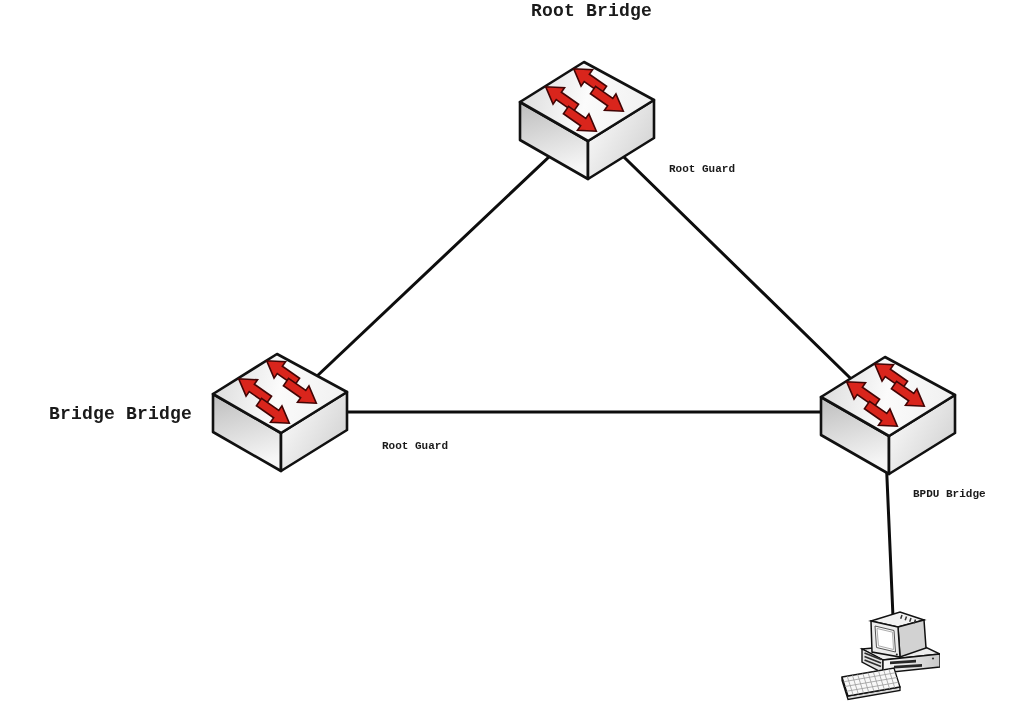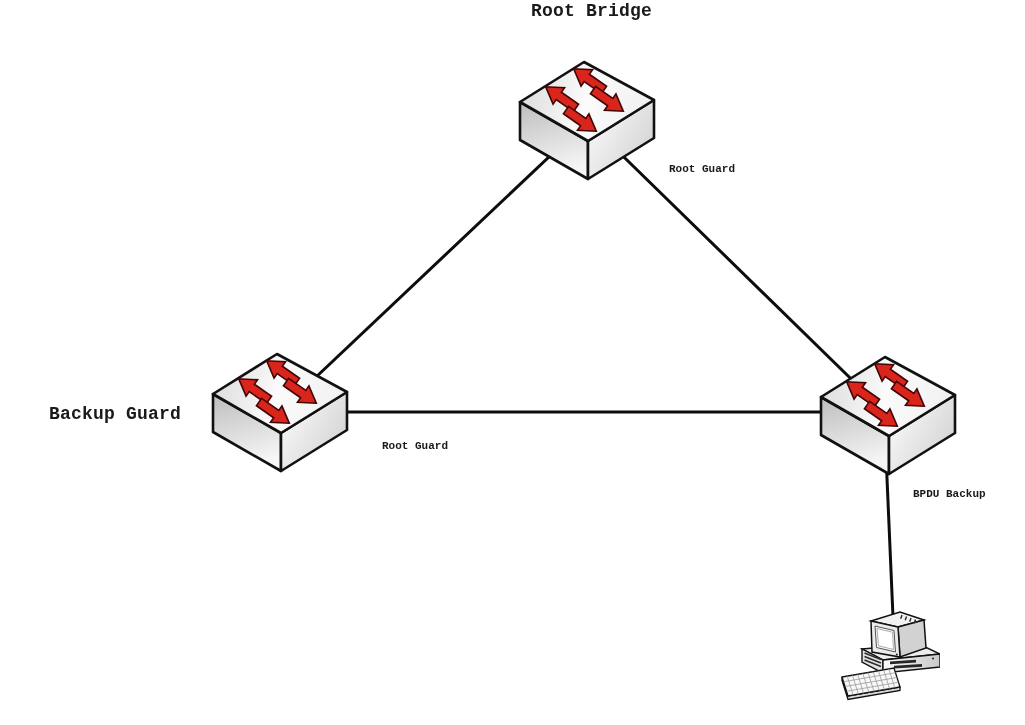--- a/index.html
+++ b/index.html
@@ -107,21 +107,21 @@
 
     <g class="pc-line" stroke-width="1.3">
       <path d="M2 72 L2 75.5 L8 94.5 L60 85.5 L60 82 L8 91 Z" fill="#d8d8d8"></path>
       <polygon points="2,72 54,63 60,82 8,91" fill="#f8f8f8"></polygon>
       <path d="M7.2 71.1 l6 19 M12.4 70.2 l6 19 M17.6 69.3 l6 19 M22.8 68.4 l6 19 M28 67.5 l6 19 M33.2 66.6 l6 19 M38.4 65.7 l6 19 M43.6 64.8 l6 19 M48.8 63.9 l6 19 M3.5 76.75 l52 -9 M5 81.5 l52 -9 M6.5 86.25 l52 -9" stroke="#9a9a9a" stroke-width="0.8"></path>
     </g>
   </svg>
 
   <div class="lbl title center" style="left:524px; top:1px; width:112px;">Root Bridge</div>
 
-  <div class="lbl title" style="left:42px; top:404px;">Backup Guard</div>
+  <div class="lbl title" style="left:42px; top:404px;">Bridge Bridge</div>
 
   <div class="lbl small" style="left:662px; top:163px;">Root Guard</div>
 
   <div class="lbl small" style="left:375px; top:440px;">Root Guard</div>
 
-  <div class="lbl small" style="left:906px; top:488px;">BPDU Backup</div>
+  <div class="lbl small" style="left:906px; top:488px;">BPDU Bridge</div>
 
 </div>
 
 </body></html>

